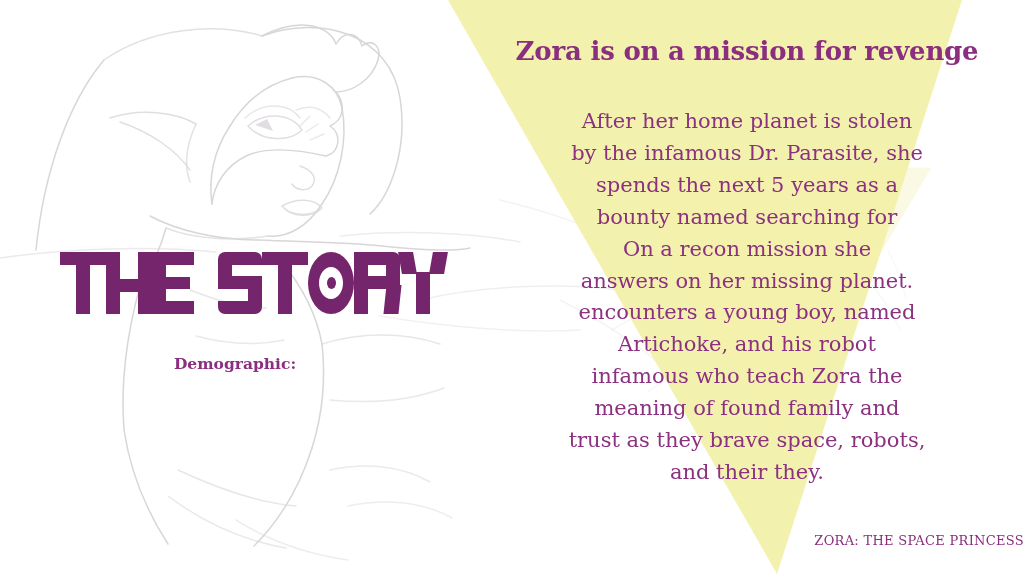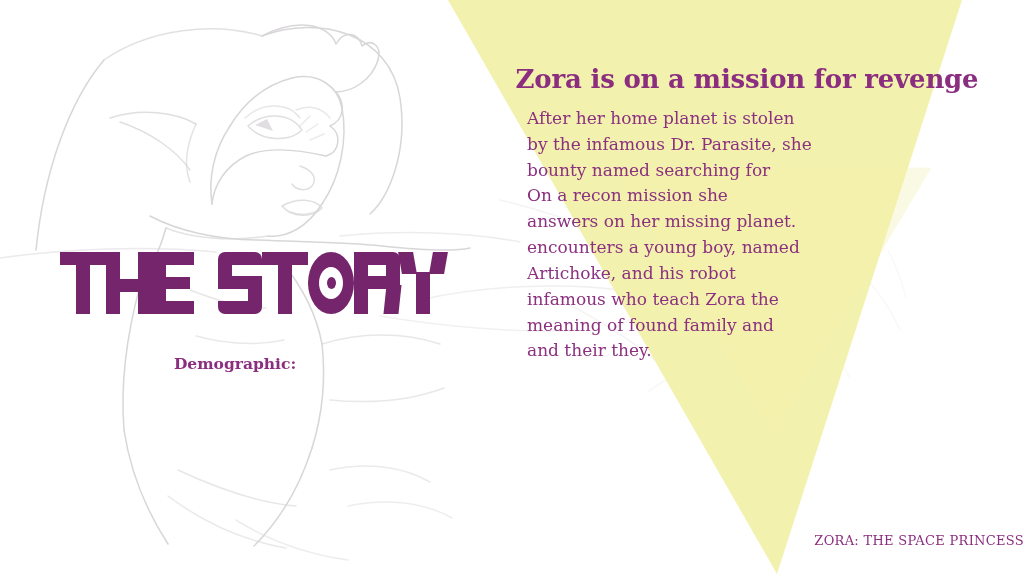--- a/index.html
+++ b/index.html
@@ -106,31 +106,30 @@
     left: 0px;
     top: 36px;
     width: 554px;
     text-align: center;
     font-family: "DejaVu Serif", serif;
     font-weight: 700;
     font-size: 26px;
     letter-spacing: -0.2px;
     color: #8B2E7F;
     white-space: nowrap;
-    margin-top: 28px;
   }
   .body-copy {
     position: absolute;
     left: 57px;
     top: 106px;
     width: 440px;
-    text-align: left;
+    text-align: center;
     font-family: "DejaVu Serif", serif;
     font-weight: 400;
-    font-size: 17px;
+    font-size: 21px;
     line-height: 1.52;
     color: #8B3180;
   }
   .body-copy .ln { display: block; white-space: nowrap; }
 
   .footer-label {
     position: absolute;
     left: 16px;
     top: 533px;
     width: 1008px;
@@ -288,26 +287,28 @@
     <div class="demographic">
       <div>Demographic:</div>
     </div>
   </div>
 
   <div class="right-col">
     <div class="headline">Zora is on a mission for revenge</div>
     <div class="body-copy">
         <span class="ln">After her home planet is stolen</span>
         <span class="ln">by the infamous Dr. Parasite, she</span>
+        <span class="ln">spends the next 5 years as a</span>
         <span class="ln">bounty named searching for</span>
         <span class="ln">On a recon mission she</span>
         <span class="ln">answers on her missing planet.</span>
         <span class="ln">encounters a young boy, named</span>
         <span class="ln">Artichoke, and his robot</span>
         <span class="ln">infamous who teach Zora the</span>
         <span class="ln">meaning of found family and</span>
+        <span class="ln">trust as they brave space, robots,</span>
         <span class="ln">and their they.</span>
       </div>
   </div>
 
   <div class="footer-label">ZORA: THE SPACE PRINCESS</div>
 
 </div>
 
 </body></html>

